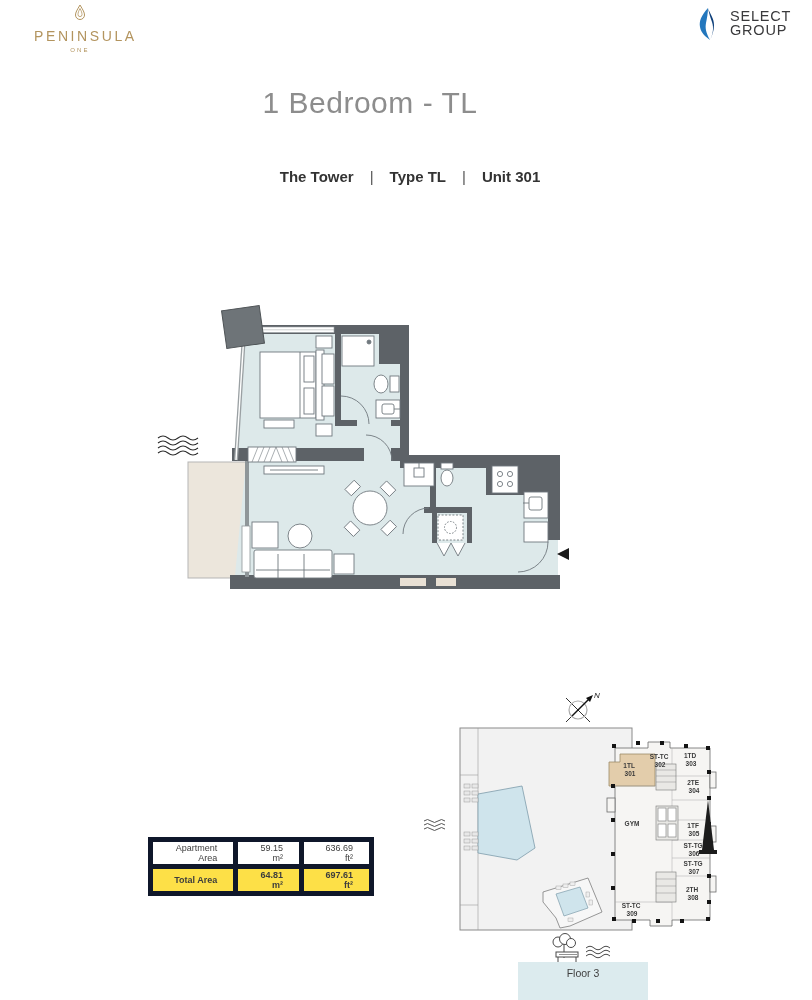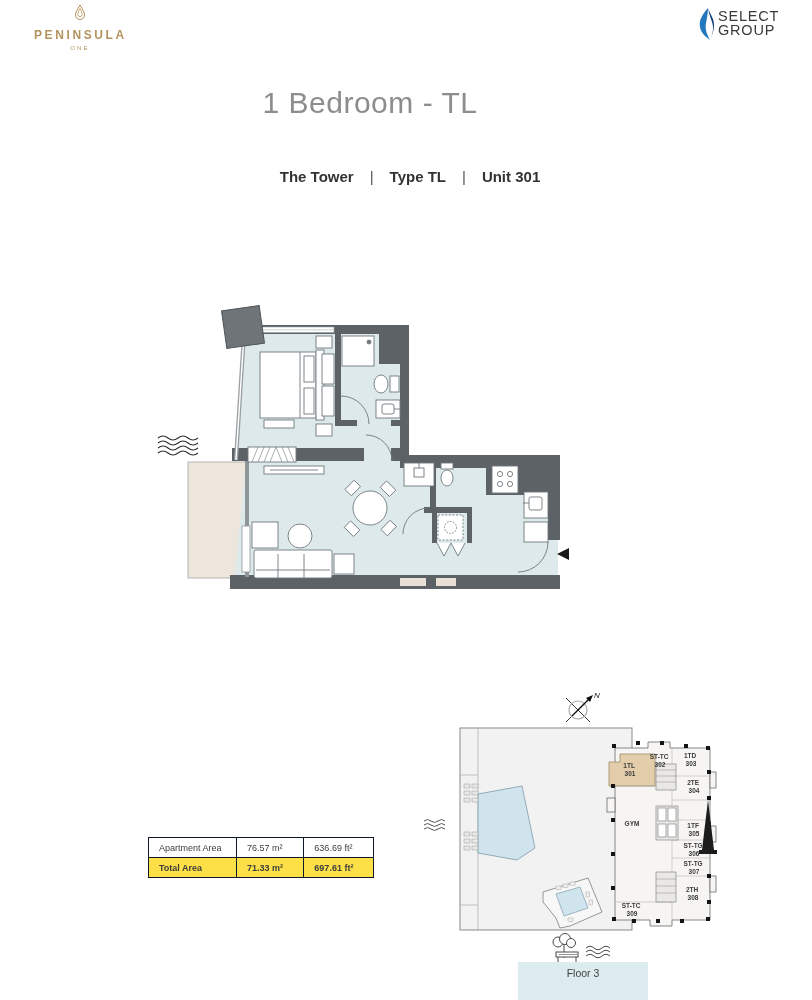--- a/index.html
+++ b/index.html
@@ -2,39 +2,39 @@
 <html><head>
 <meta charset="utf-8">
 <style>
   html,body{margin:0;padding:0;background:#fff;}
   .page{position:relative;width:812px;height:1000px;background:#ffffff;overflow:hidden;
         font-family:"Liberation Sans",sans-serif;color:#333;}
   .abs{position:absolute;}
 
   
   .logo-peninsula{left:34px;top:4px;width:92px;text-align:center;color:#b3945e;}
-  .logo-peninsula .pname{font-size:12px;letter-spacing:2.6px;margin-top:2px;font-weight:bold;}
+  .logo-peninsula .pname{font-size:14px;letter-spacing:2.6px;margin-top:2px;}
   .logo-peninsula .pone{font-size:6px;letter-spacing:2.2px;margin-top:3px;}
   .logo-select{left:698px;top:8px;display:flex;align-items:flex-start;}
   .logo-select .stxt{font-size:14.5px;line-height:14px;letter-spacing:0.8px;color:#3a3a3c;
-                     font-weight:500;margin-left:3px;margin-top:1px;}
+                     font-weight:500;margin-left:15px;margin-top:1px;}
 
   
   .title{left:0;top:86px;width:740px;text-align:center;font-size:30px;color:#8d8d8d;
          letter-spacing:0.5px;}
   .sub-heading{left:0;top:148px;width:812px;text-align:center;font-size:13.5px;font-weight:bold;
                color:#222;letter-spacing:0.4px;}
   .sub-meta{left:4px;top:168px;width:812px;text-align:center;font-size:15px;font-weight:bold;color:#333;}
   .sub-meta .sep{margin:0 16px;color:#555;font-weight:normal;}
 
   
   .area-table{left:148px;top:837px;width:226px;border-collapse:collapse;
               font-size:9px;color:#3d3d3d;}
-  .area-table td{border:1px solid #0f172a;background:#fff;height:17px;text-align:left;
-                 padding:1px 10px;}
+  .area-table td{border:5px solid #0f172a;background:#fff;height:17px;text-align:right;
+                 padding:1px 16px;}
   .area-table td.c0{width:88px;}
   .area-table td.c1{width:66px;}
   .area-table td.c2{width:66px;}
   .area-table tr.total td{background:#fde047;font-weight:bold;}
 
   
   .floor-label{left:518px;top:962px;width:130px;height:39px;background:#dcebee;
                text-align:center;line-height:23px;font-size:10.5px;color:#3f3f3f;}
 
   svg{font-family:"Liberation Sans",sans-serif;}
@@ -219,26 +219,26 @@
       <path d="M370 276 A30 30 0 0 0 400 246" fill="none"></path>
     </g>
 
     <polygon points="421,252 409,258 421,264" fill="#1a1a1a"></polygon>
   </svg>
 
   <table class="abs area-table">
     <tbody>
         <tr>
       <td class="c0">Apartment Area</td>
-      <td class="c1">76.57 m²</td>
+      <td class="c1">59.15 m²</td>
       <td class="c2">636.69 ft²</td>
     </tr>
     <tr class="total">
       <td class="c0">Total Area</td>
-      <td class="c1">71.33 m²</td>
+      <td class="c1">64.81 m²</td>
       <td class="c2">697.61 ft²</td>
     </tr>
   </tbody>
     </table>
 
   <svg class="abs" style="left:410px;top:680px;" width="350" height="310" viewBox="0 0 350 310">
 
     <g>
       <line x1="156" y1="42" x2="180" y2="18" stroke="#333" stroke-width="1"></line>
       <line x1="156" y1="18" x2="180" y2="42" stroke="#333" stroke-width="1"></line>

